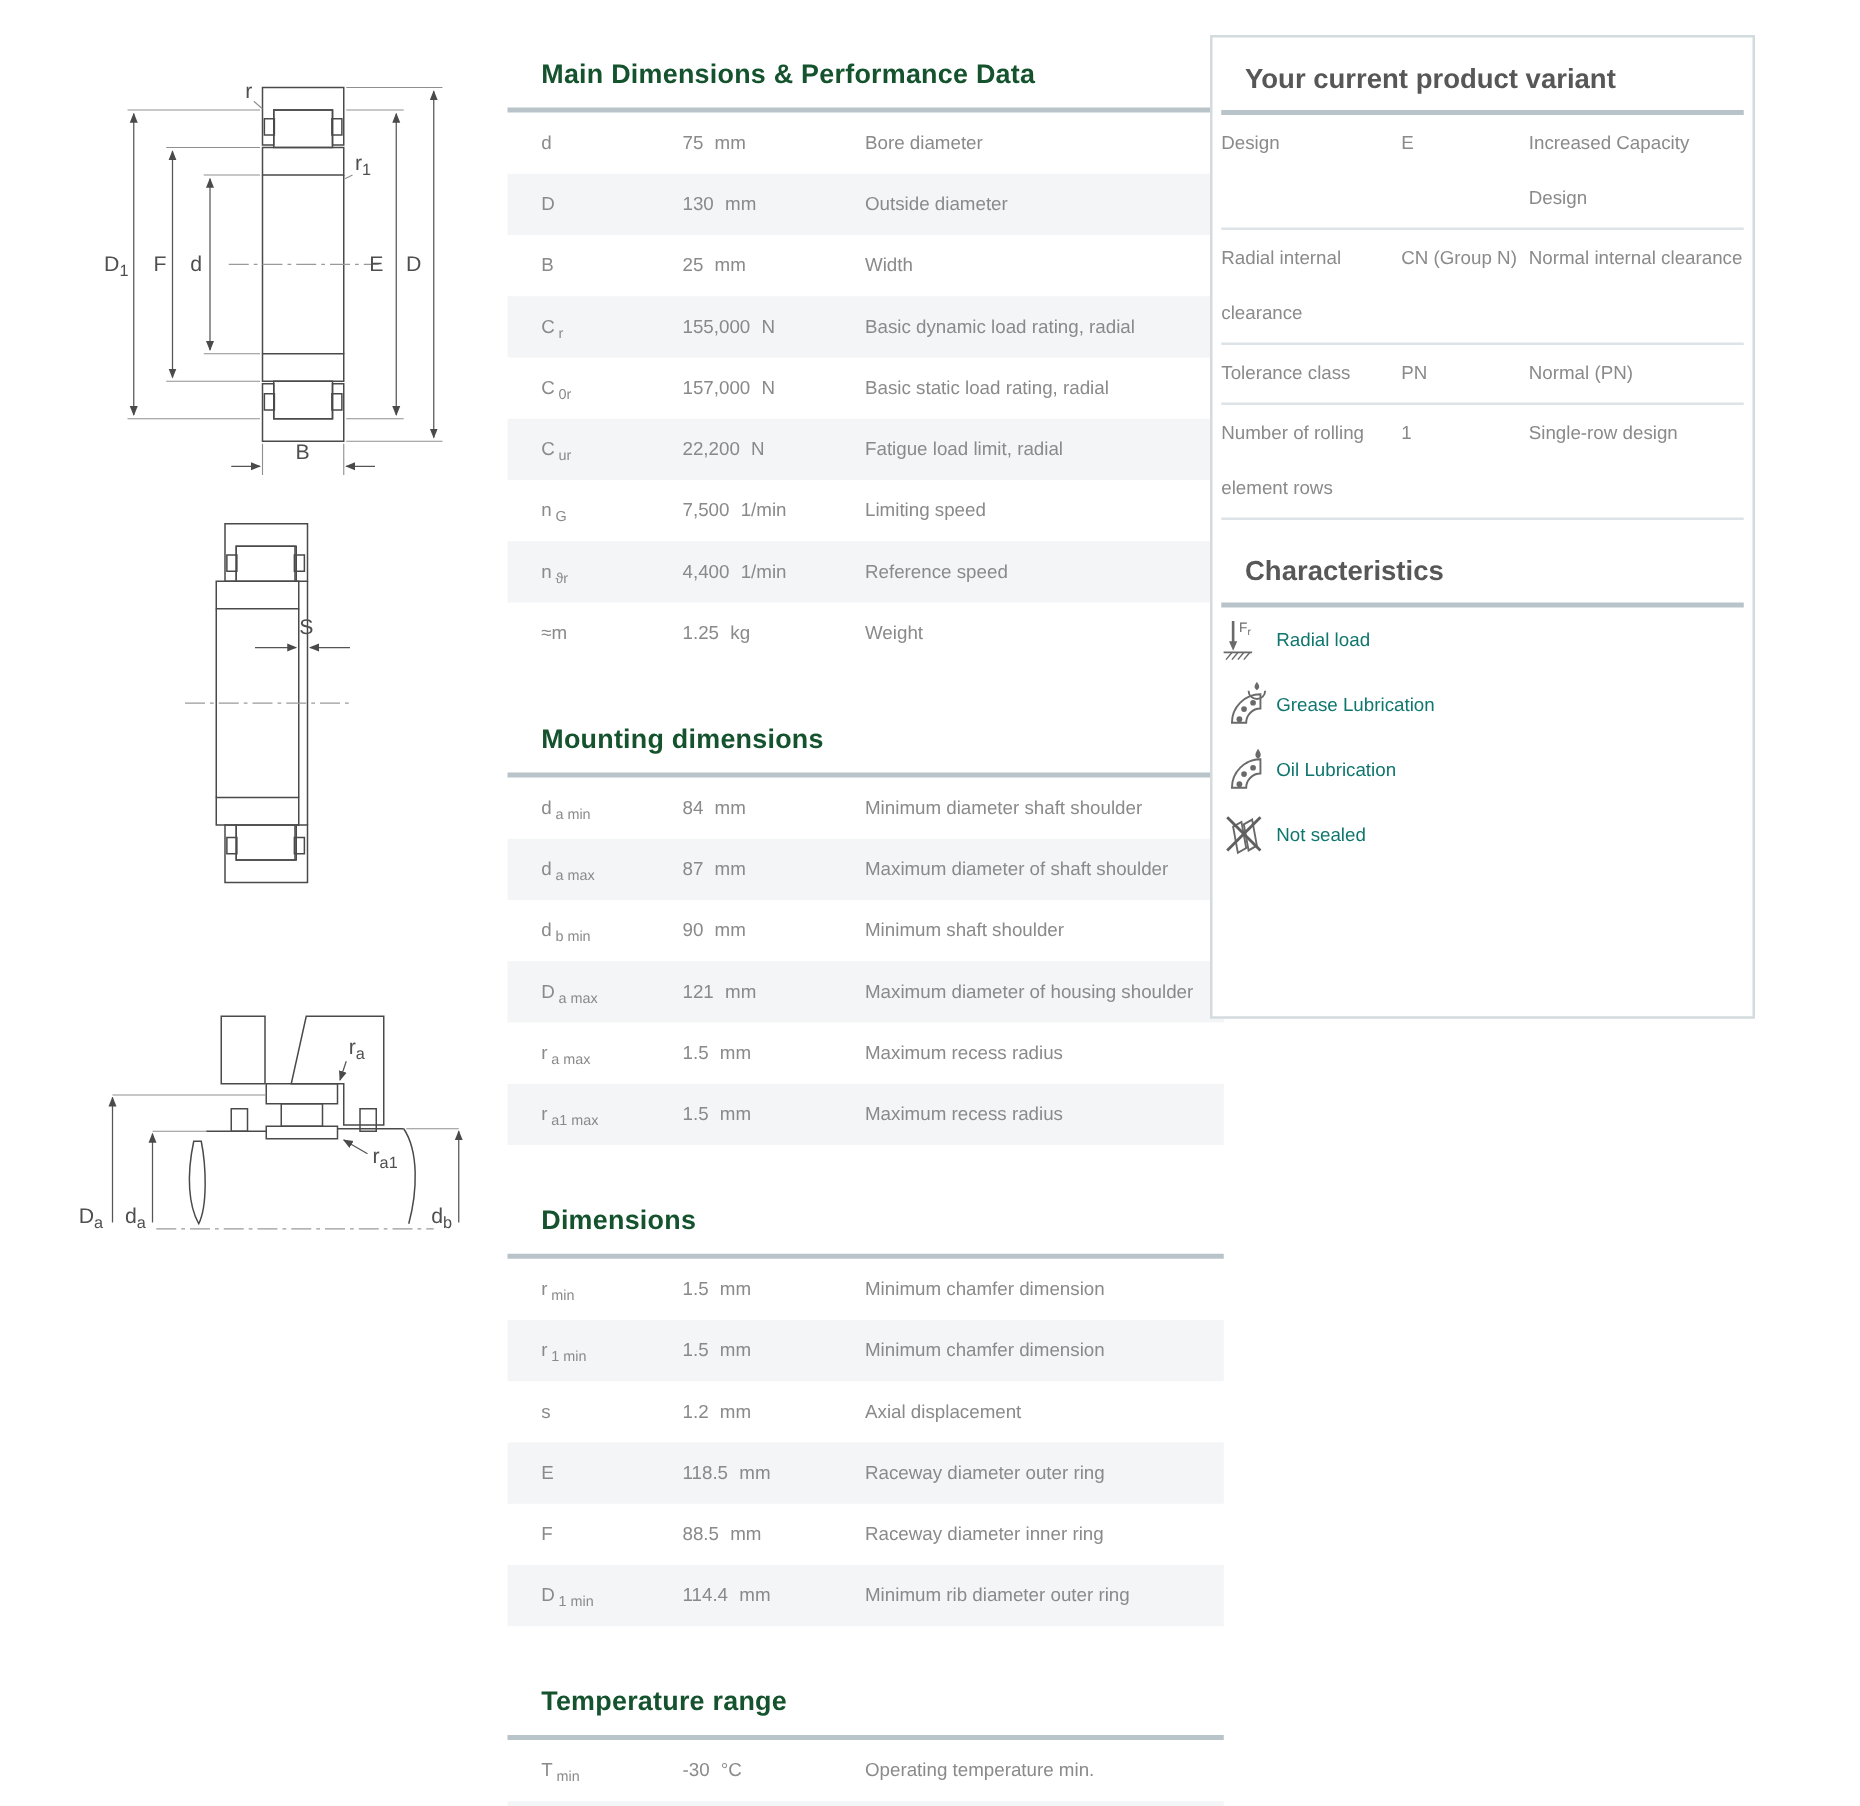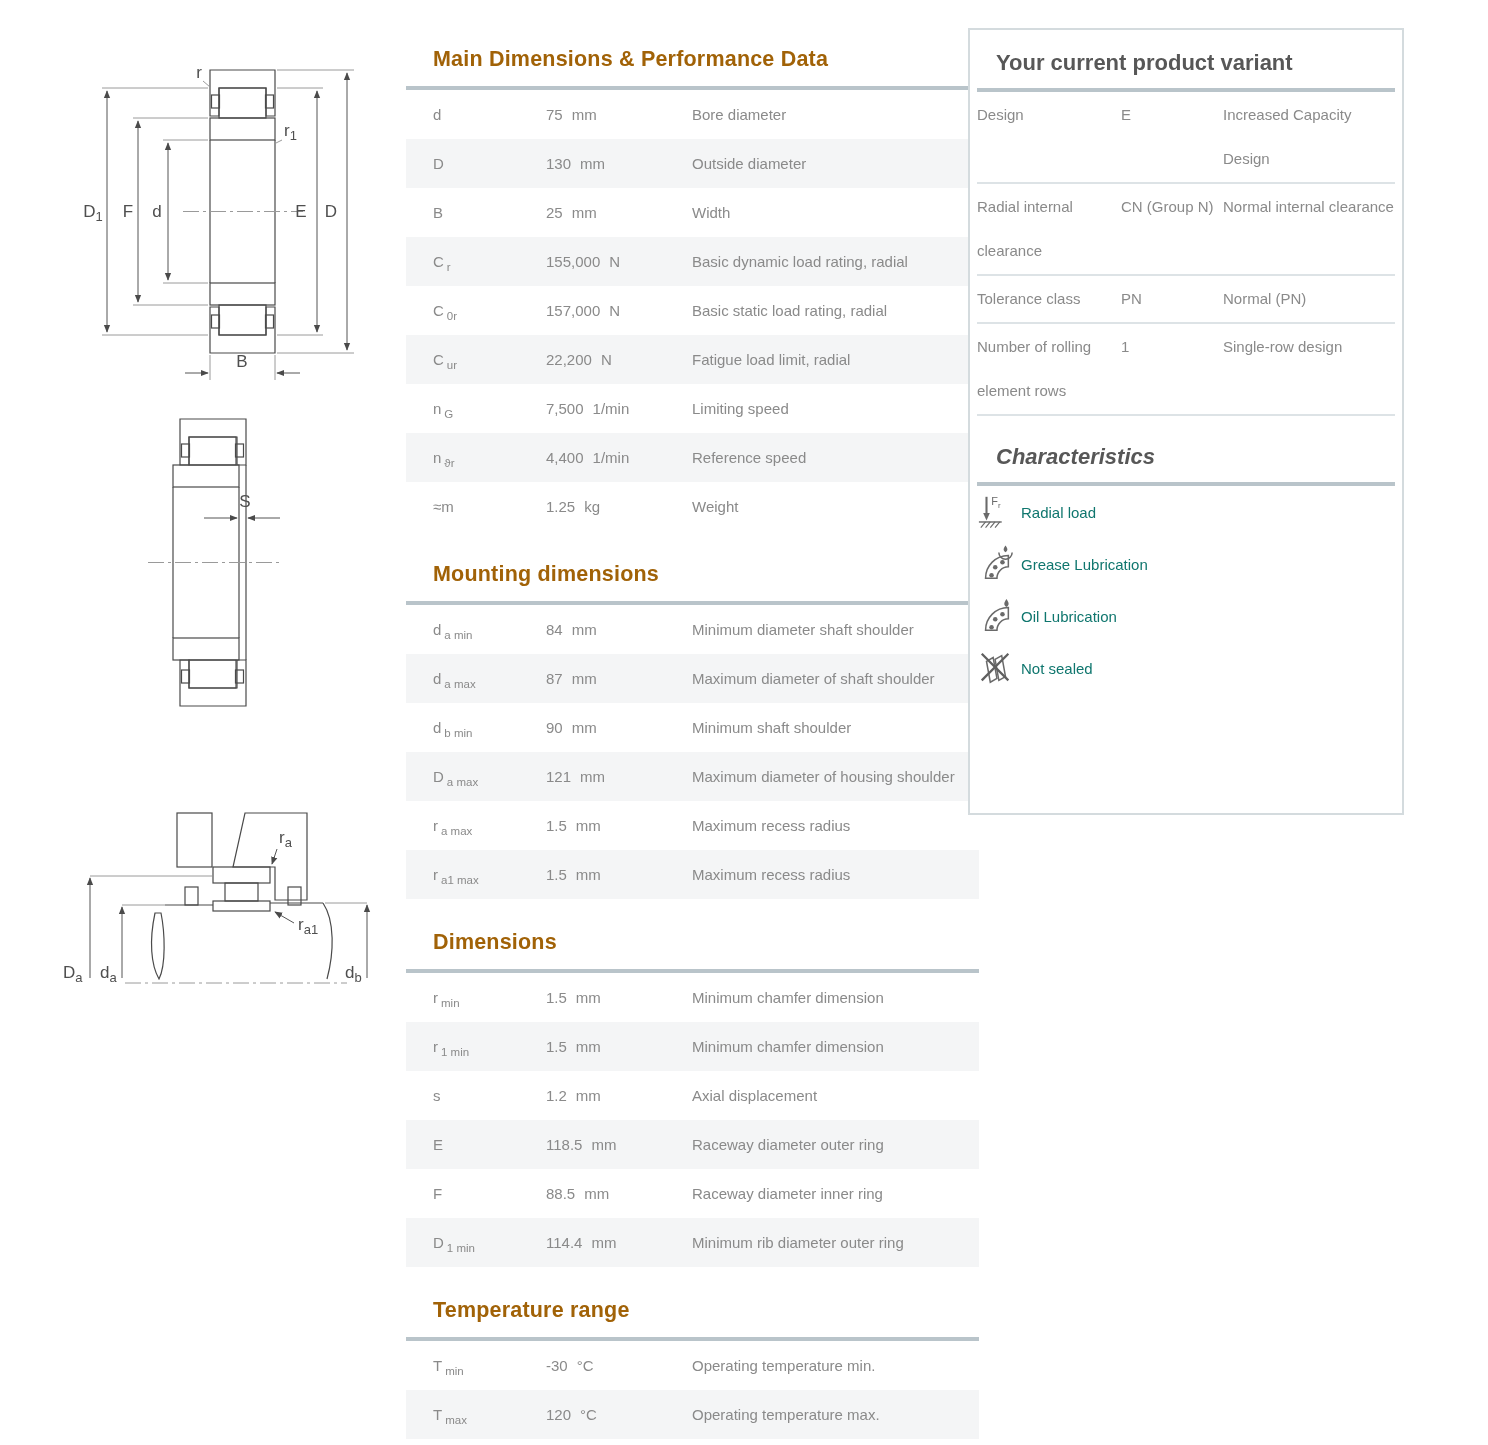--- a/index.html
+++ b/index.html
@@ -1,42 +1,42 @@
 <!DOCTYPE html>
 <html><head>
 <meta charset="utf-8">
 <style>
   html,body { margin:0; padding:0; background:#ffffff; }
   body { font-family:"Liberation Sans","DejaVu Sans",sans-serif; }
   .page { position:relative; width:1488px; height:1445px; background:#fff; overflow:hidden; }
 
   
   .col-tables { position:absolute; left:406px; top:46px; width:573px; }
-  .spec-section { margin-top:30px; }
+  .spec-section { margin-top:47px; }
   .spec-section:first-child { margin-top:0; }
   .sec-title { margin:0; padding:0 0 14px 27px; font-size:21.5px; line-height:26px;
-               font-weight:bold; color:#a16207; letter-spacing:0.2px; }
+               font-weight:bold; color:#14532d; letter-spacing:0.2px; }
   .thick-rule { height:4px; background:#b9c4ca; }
   .trow { display:flex; align-items:center; height:49px; font-size:15px;
           color:#8a8a8a; padding-left:27px; box-sizing:border-box; }
   .trow.stripe { background:#f4f5f6; }
   .cell.sym { width:113px; flex:none; }
   .cell.val { width:146px; flex:none; }
   .cell.desc { flex:1; padding-right:8px; }
   .sub { font-size:11.5px; position:relative; top:4px; margin-left:3px; }
   .sub:empty { margin-left:0; }
   .unit { margin-left:9px; }
 
   
   .panel { position:absolute; left:968px; top:28px; width:436px; height:787px;
            border:2px solid #d4dbde; box-sizing:border-box; overflow:hidden; background:#fff; }
   .panel-inner { padding:0 7px; }
   .panel-title { margin:20px 0 12px 26px; font-size:22px; line-height:26px;
                  font-weight:bold; color:#575757; }
-  .panel-title.second { margin-top:28px;font-style:italic; }
+  .panel-title.second { margin-top:28px; }
   .vrow { display:flex; font-size:15px; color:#8a8a8a; line-height:44px;
           border-bottom:2px solid #dde3e6; padding:1px 0; }
   .vcell.vlabel { width:144px; flex:none; }
   .vcell.vvalue { width:102px; flex:none; }
   .vcell.vdesc { flex:1; }
   .char-item { display:flex; align-items:center; height:52px; font-size:15px; color:#0f766e; }
   .char-icon { width:44px; flex:none; display:flex; align-items:center; }
 
   
   .drw { position:absolute; }

